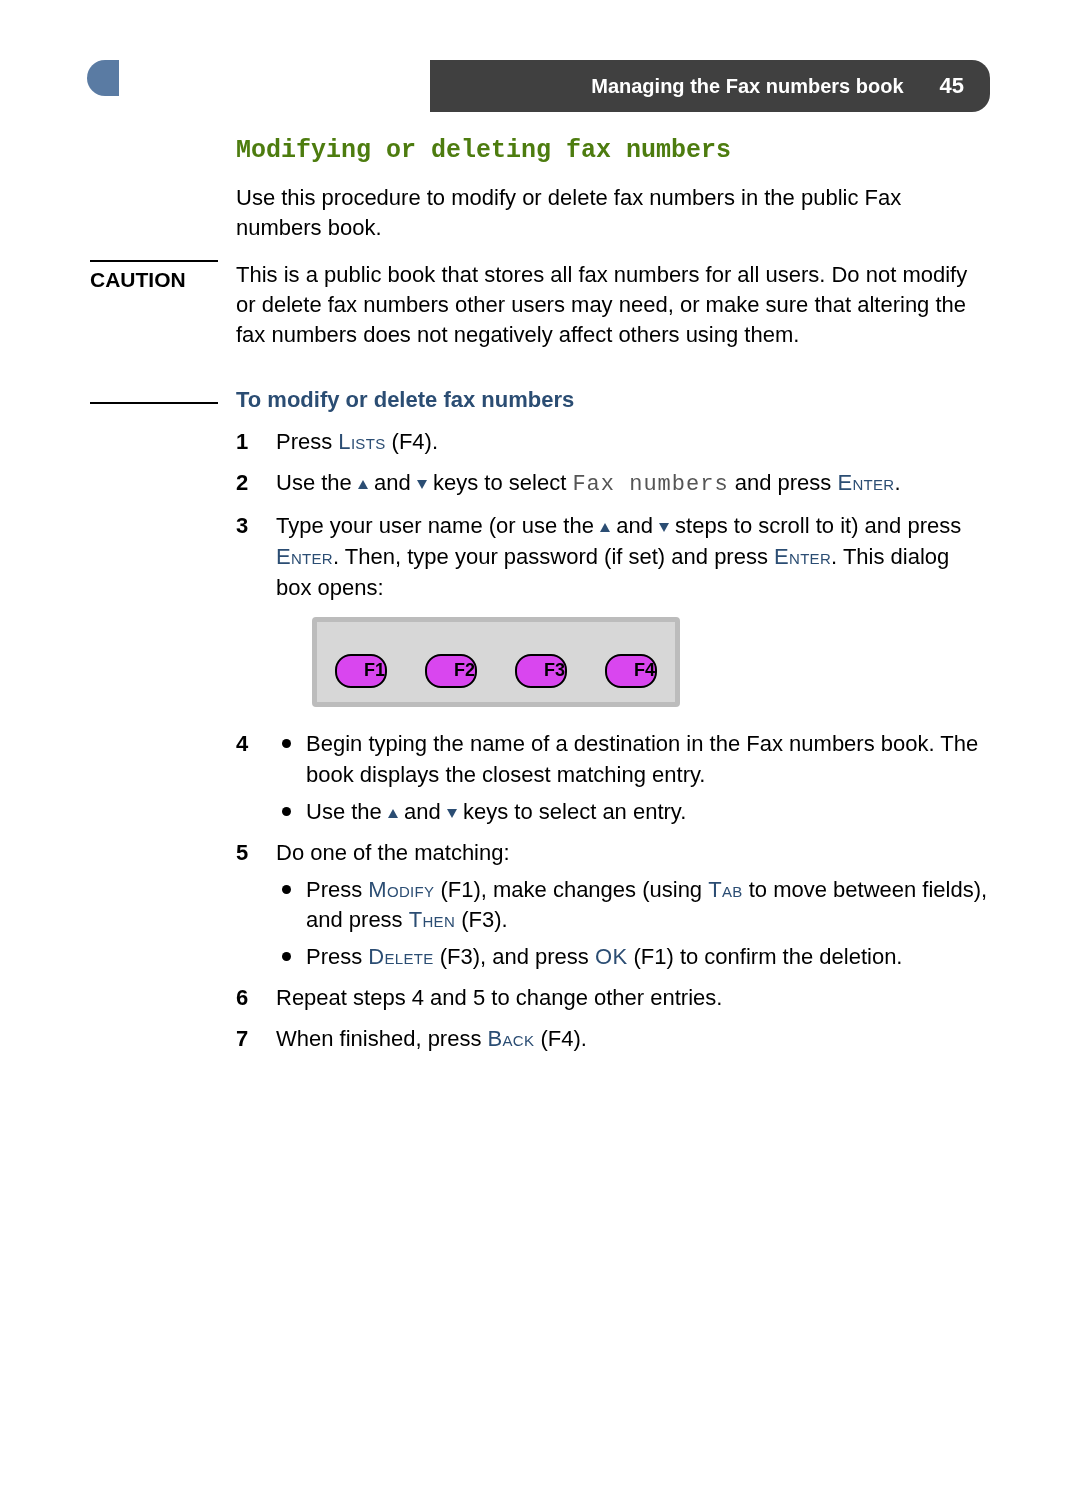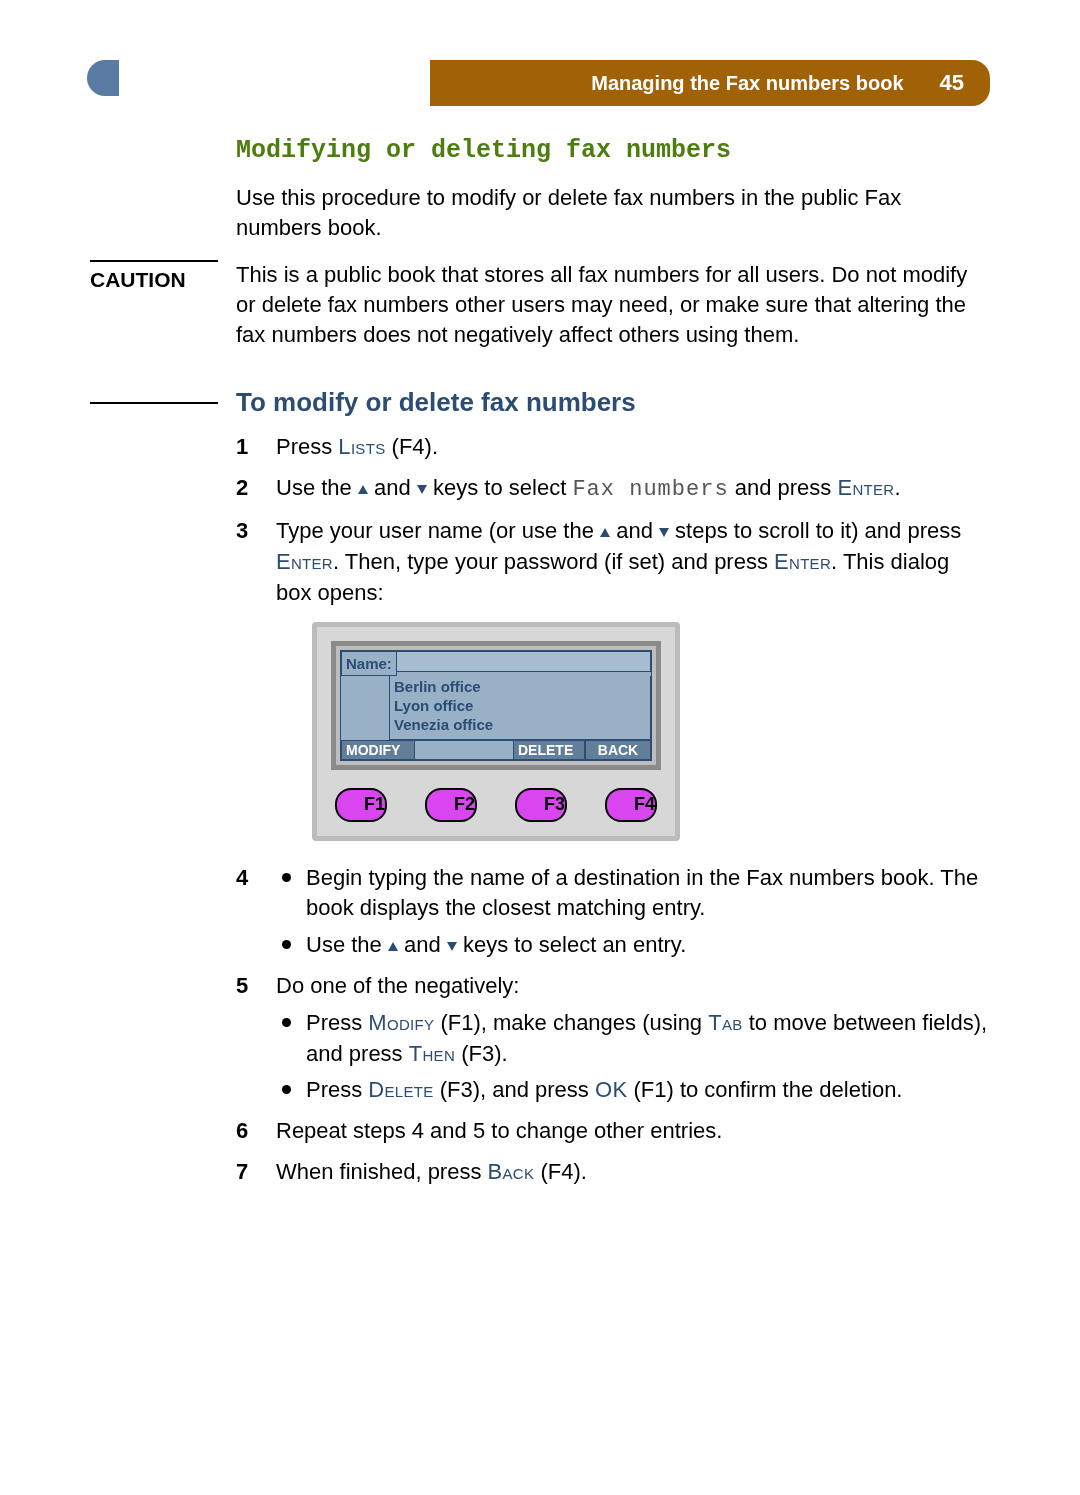--- a/index.html
+++ b/index.html
@@ -28,22 +28,22 @@
     height: 36px;
     background: #5a7ba3;
     border-top-left-radius: 18px;
     border-bottom-left-radius: 18px;
   }
   .header-pill-right {
     position: absolute;
     left: 340px;
     right: 0;
     top: 0;
-    height: 46px;
-    background: #a16207;
+    height: 52px;
+    background: #404040;
     border-top-right-radius: 18px;
     border-bottom-right-radius: 18px;
     display: flex;
     align-items: center;
     justify-content: flex-end;
     padding-right: 26px;
     box-sizing: border-box;
     color: #fff;
     font-size: 20px;
     padding-left: 21px;
@@ -81,21 +81,21 @@
     border-bottom: 2px solid #000;
     padding: 6px 0 110px 0;
   }
   .caution-text {
     font-size: 22px;
     line-height: 1.35;
   }
   h2.subhead {
     font-family: "Trebuchet MS", Arial, sans-serif;
     color: #2b4d73;
-    font-size: 26px;
+    font-size: 22px;
     font-weight: bold;
     margin: 38px 0 14px 0;
   }
   ol.steps {
     list-style: none;
     padding: 0;
     margin: 0;
     counter-reset: step;
     font-size: 22px;
     line-height: 1.4;
@@ -271,39 +271,20 @@
       </li>
 
       <li>
         <span class="stepnum">3</span>
         <span>
           <span>Type your user name (or use the </span><span class="arrow up"></span><span> and </span><span class="arrow down"></span><span> steps to scroll to it) and press </span><span class="sc">Enter</span><span>. Then, type your password (if set) and press </span><span class="sc">Enter</span><span>. This dialog box opens:</span>
         </span>
 
         <div class="dialog-wrap">
           <div class="device">
-            <div class="screen-outer">
-              <div class="screen">
-                <div class="screen-row1">
-                  <div class="name-label">Name:</div>
-                  <div class="name-field"></div>
-                </div>
-                <div class="list-area">
-                  <div>Berlin office</div>
-                  <div>Lyon office</div>
-                  <div>Venezia office</div>
-                </div>
-                <div class="softkeys">
-                  <div class="softkey sk-modify">MODIFY</div>
-                  <div class="sk-gap"></div>
-                  <div class="softkey sk-delete">DELETE</div>
-                  <div class="softkey sk-back">BACK</div>
-                </div>
-              </div>
-            </div>
             <div class="fkeys">
               <div class="fkey">F1</div>
               <div class="fkey">F2</div>
               <div class="fkey">F3</div>
               <div class="fkey">F4</div>
             </div>
           </div>
         </div>
       </li>
 
@@ -312,21 +293,21 @@
         <ul class="sub">
           <li>Begin typing the name of a destination in the Fax numbers book. The book displays the closest matching entry.</li>
           <li>
             <span>Use the </span><span class="arrow up"></span><span> and </span><span class="arrow down"></span><span> keys to select an entry.</span>
           </li>
         </ul>
       </li>
 
       <li>
         <span class="stepnum">5</span>
-        <span>Do one of the negatively:</span>
+        <span>Do one of the matching:</span>
         <ul class="sub">
           <li>
             <span>Press </span><span class="sc">Modify</span><span> (F1), make changes (using </span><span class="sc">Tab</span><span> to move between fields), and press </span><span class="sc">Then</span><span> (F3).</span>
           </li>
           <li>
             <span>Press </span><span class="sc">Delete</span><span> (F3), and press </span><span class="sc">OK</span><span> (F1) to confirm the deletion.</span>
           </li>
         </ul>
       </li>
 

